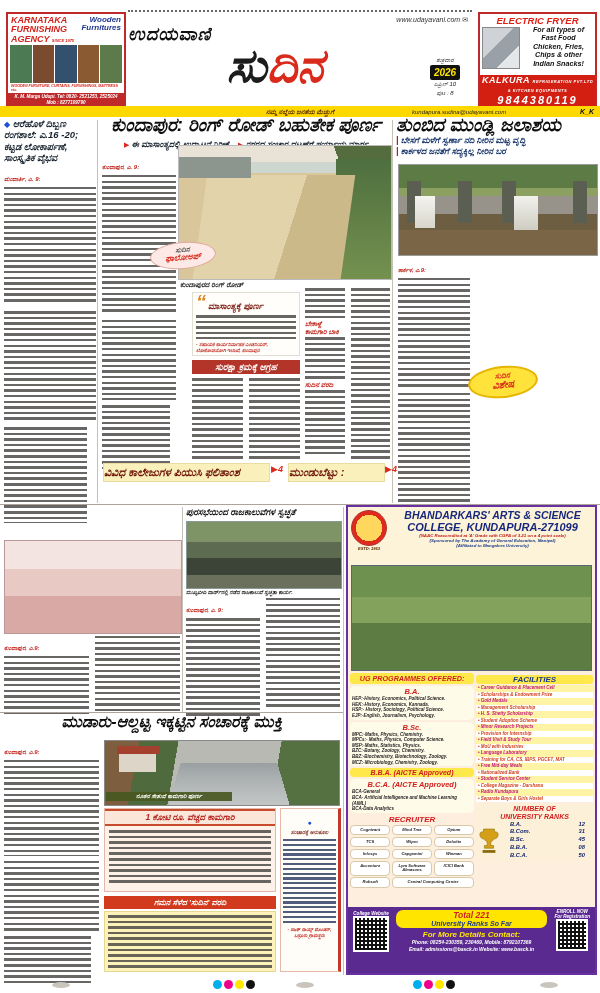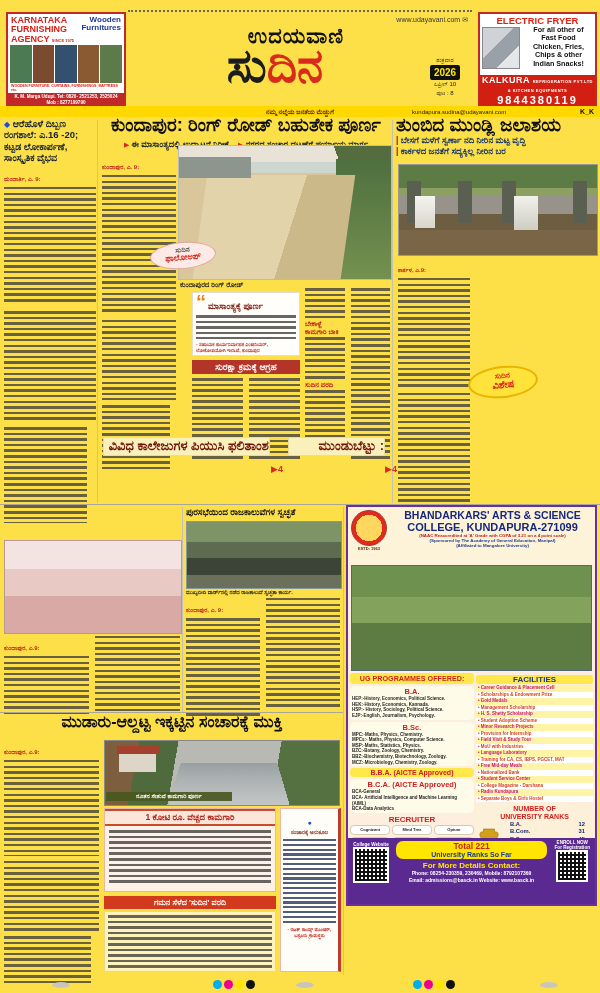--- a/index.html
+++ b/index.html
@@ -1,17 +1,17 @@
 <!DOCTYPE html>
 <html><head>
 <meta charset="utf-8">
 <style>
   html,body{margin:0;padding:0;background:#e8e6e0;}
-  #page{position:relative;width:600px;height:993px;background:#fde047;overflow:hidden;
-        font-family:"Liberation Sans","DejaVu Sans",sans-serif;color:#1c1c1c;}
+  #page{position:relative;width:600px;height:993px;background:#ffffff;overflow:hidden;
+        font-family:"Liberation Sans","DejaVu Sans",sans-serif;color:#1c1c1c;font-style:italic;}
   .abs{position:absolute;}
   .vr{position:absolute;width:1px;background:#c6c1b6;}
   .hr{position:absolute;height:1px;background:#aaa49a;}
   
   .gk{background-image:repeating-linear-gradient(to bottom,#43413e 0,#43413e 2.5px,transparent 2.5px,transparent 5.6px);opacity:.8;}
   .gk-navy{background-image:repeating-linear-gradient(to bottom,#27355e 0,#27355e 2.2px,transparent 2.2px,transparent 4.8px);}
   .cols2{display:flex;gap:6px;}
   .cols2>div{flex:1;}
   
   #ad-left{left:6px;top:12px;width:116px;height:93px;border:2px solid #c0292a;background:#fff;overflow:hidden;}
@@ -20,21 +20,21 @@
   .kfa-since{color:#d4231c;font-size:4px;font-weight:bold;}
   .kfa-wood{color:#20378f;font-weight:bold;font-size:8px;line-height:1.05;text-align:right;}
   .kfa-collage{display:flex;gap:1px;height:38px;margin:1px 2px;}
   .kfa-collage div{flex:1;}
   .kfa-items{color:#d4231c;font-size:3.6px;font-weight:bold;padding:0 3px;line-height:1.25;}
   .kfa-contact{position:absolute;left:0;right:0;bottom:0;background:#c0292a;color:#fff;font-size:4.6px;font-weight:bold;text-align:center;line-height:1.3;padding:1px 0;}
   
   #masthead{left:128px;top:10px;width:344px;height:94px;}
   .dotline{position:absolute;left:0;top:0;width:100%;border-top:2px dotted #666;}
   .site{position:absolute;right:4px;top:6px;font-size:7px;color:#333;}
-  .mh-top{position:absolute;left:0;right:8px;top:14px;text-align:center;font-size:21px;font-weight:bold;letter-spacing:1px;color:#111;}
+  .mh-top{position:absolute;left:0;right:8px;top:14px;font-size:18px;font-weight:bold;letter-spacing:1px;color:#111;}
   .mh-big{position:absolute;left:0;right:50px;top:30px;text-align:center;font-size:47px;font-weight:900;line-height:1.1;}
   .mh-big .red{color:#d92a1c;}
   .datebox{position:absolute;right:2px;top:46px;width:50px;text-align:center;font-size:6px;color:#222;line-height:1.5;}
   .yearchip{display:inline-block;background:#111;color:#ffe500;font-weight:bold;font-size:10px;padding:0 4px;border-radius:2px;}
   
   #ad-right{left:478px;top:12px;width:115px;height:93px;border:2px solid #c0292a;background:#fff;overflow:hidden;}
   .ef-title{color:#e01f14;font-weight:bold;font-size:9.5px;text-align:center;margin-top:1px;}
   .ef-body{display:flex;}
   .ef-img{width:36px;height:40px;margin:1px 2px;background:linear-gradient(135deg,#cfd2d6 0 40%,#9aa0a8 40% 70%,#e4e7ea 70%);border:1px solid #888;}
   .ef-lines{flex:1;font-size:7.2px;font-weight:bold;text-align:center;line-height:1.18;color:#111;}
@@ -87,38 +87,38 @@
   .dam-spill{position:absolute;left:8%;top:34%;width:10%;height:36%;background:linear-gradient(#f4f4f0,#d8d6ca);}
   .dam-spill2{position:absolute;left:58%;top:34%;width:12%;height:38%;background:linear-gradient(#f1f1ec,#cfcdc2);}
   .dam-pillar{position:absolute;top:18%;width:7%;height:46%;background:#5a5f51;}
   #lr-text{left:398px;top:258px;width:199px;height:244px;}
   .green-label{display:inline-block;background:#1d9a63;color:#fff;font-size:7.8px;font-weight:900;padding:1px 4px;}
   #lr-stamp{left:468px;top:366px;width:70px;height:32px;background:#ffe23a;border:2px solid #e7b400;border-radius:50%;
     text-align:center;transform:rotate(-6deg);line-height:1;padding-top:4px;box-sizing:border-box;}
   .stamp2-a{font-size:7.5px;font-weight:900;color:#d92a1c;}
   .stamp2-b{font-size:10px;font-weight:900;color:#d92a1c;}
   
-  .teaser{position:absolute;top:437px;height:17px;background:#faf0bc;border:1px solid #e8dca0;
-    font-size:13px;font-weight:bold;color:#6e1408;text-align:right;line-height:16px;overflow:hidden;}
+  .teaser{position:absolute;top:463px;height:17px;background:#faf0bc;border:1px solid #e8dca0;
+    font-size:11px;font-weight:bold;color:#6e1408;text-align:left;line-height:16px;overflow:hidden;}
   .tz-mark{position:absolute;top:464px;font-size:9px;font-weight:900;color:#d92a1c;}
   
   #school{left:4px;top:507px;width:176px;}
   .st-head{font-size:11px;font-weight:900;color:#101010;line-height:1.15;}
   #school-photo{left:4px;top:540px;width:176px;height:92px;border:1px solid #b99;
     background:linear-gradient(180deg,#f3e4e2 0 30%,#e8c9c4 30% 60%,#d9a9a5 60%),
                repeating-linear-gradient(90deg,rgba(180,60,90,.35) 0 14px,rgba(70,90,150,.3) 14px 28px,rgba(220,170,80,.3) 28px 42px);}
   #school-text{left:4px;top:636px;width:176px;height:76px;}
   #canal{left:186px;top:507px;width:154px;}
   .cn-head{font-size:8.8px;font-weight:900;color:#101010;}
   #canal-photo{left:186px;top:521px;width:154px;height:66px;border:1px solid #899;
     background:linear-gradient(180deg,#7e9466 0 30%,#5d6b50 30% 55%,#3c4437 55% 80%,#6b705d 80%);}
   #canal-caption{left:186px;top:589px;width:154px;font-size:5.4px;font-weight:bold;color:#222;}
   #canal-text{left:186px;top:598px;width:154px;height:112px;}
   
-  #college{left:346px;top:505px;width:251px;height:401px;border:2px solid #6a2fa0;background:#fdeede;box-sizing:border-box;overflow:hidden;}
+  #college{left:346px;top:505px;width:251px;height:470px;border:2px solid #6a2fa0;background:#fdeede;box-sizing:border-box;overflow:hidden;}
   .cg-header{position:relative;height:58px;background:#fdf3d8;}
   .cg-logo{position:absolute;left:3px;top:3px;width:34px;height:34px;border-radius:50%;
     background:radial-gradient(circle at 50% 50%, #ffd75e 0 55%, #e02a1c 55% 75%, #ffd75e 75%);border:1px solid #a33;}
   .cg-estd{position:absolute;left:2px;top:39px;width:38px;font-size:4px;font-weight:bold;color:#5a2a00;text-align:center;}
   .cg-titles{margin-left:42px;text-align:center;padding-top:2px;}
   .cg-t1{font-size:10.5px;font-weight:900;color:#17277e;}
   .cg-t2{font-size:11px;font-weight:900;color:#17277e;}
   .cg-naac{font-size:4.4px;font-weight:bold;color:#c01a1a;}
   .cg-sub{font-size:4.4px;font-weight:bold;color:#1c3a8c;}
   .cg-photo{height:104px;margin:0 3px;border:1px solid #567;
@@ -236,21 +236,21 @@
       <div>ಏಪ್ರಿಲ್ 10</div>
       <div>ಪುಟ : 8</div>
     </div>
   </div>
 
   <div id="ad-right" class="abs">
     <div class="ef-title">ELECTRIC FRYER</div>
     <div class="ef-body">
       <div class="ef-img"></div>
       <div class="ef-lines">
-          <div>For all other of</div>
+          <div>For all types of</div>
           <div>Fast Food</div>
           <div>Chicken, Fries,</div>
           <div>Chips &amp; other</div>
           <div>Indian Snacks!</div>
         </div>
     </div>
     <div class="ef-brandstrip">
       <div class="ef-brand"><span>KALKURA</span> <small>REFRIGERATION PVT.LTD &amp; KITCHEN EQUIPMENTS</small></div>
       <div class="ef-phone">9844380119</div>
     </div>

